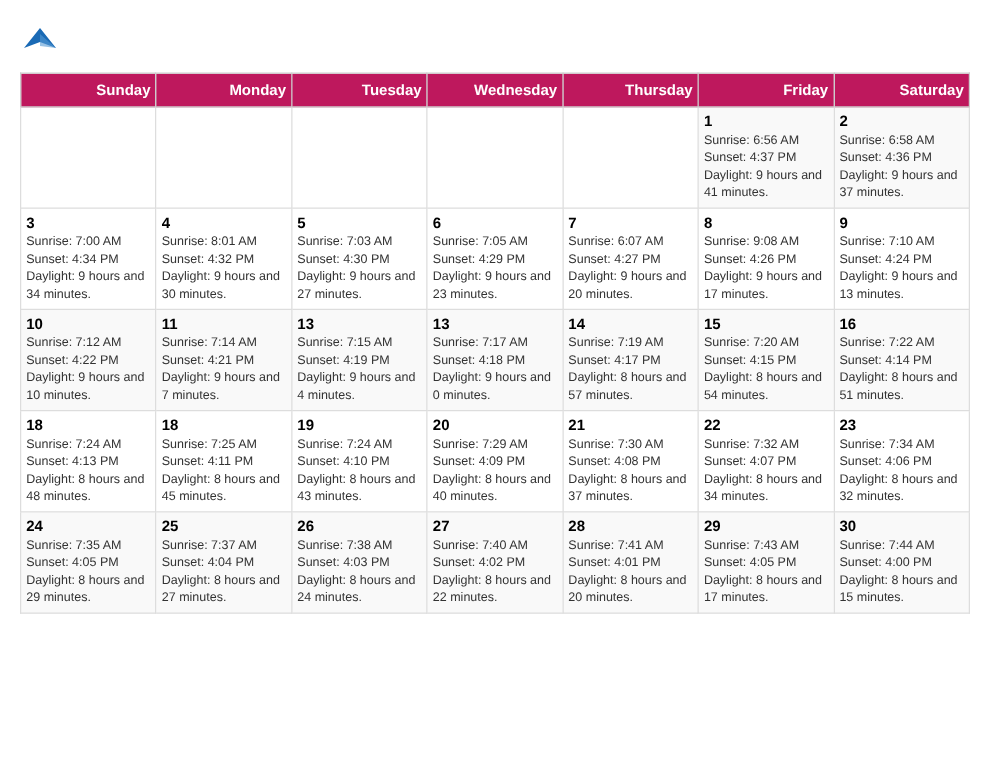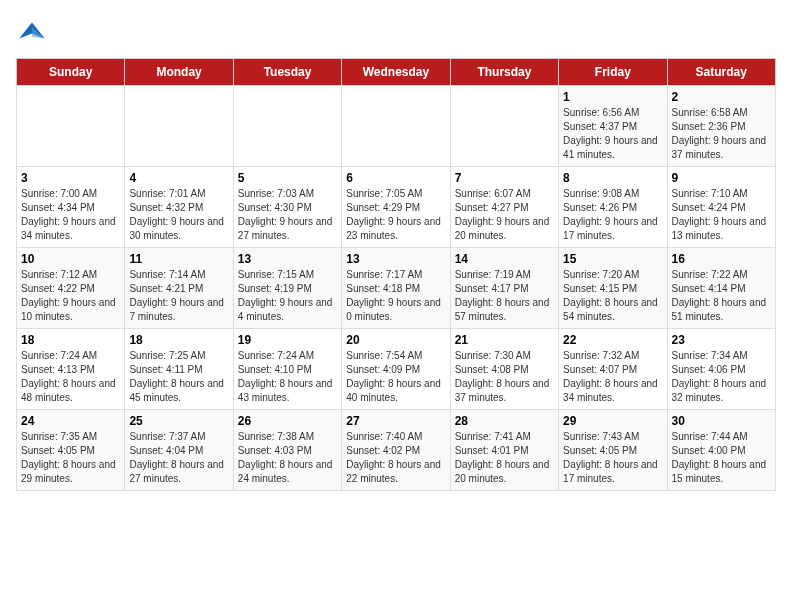--- a/index.html
+++ b/index.html
@@ -43,24 +43,24 @@
     .location {
       font-size: 14px;
       color: #444;
     }
     table {
       width: 100%;
       border-collapse: collapse;
       font-size: 11px;
     }
     thead tr th {
-      background: #b91c1c;
+      background: #be185d;
       color: #fff;
       padding: 6px 4px;
-      text-align: center;
+      text-align: right;
       font-size: 12px;
       font-weight: bold;
       border: 1px solid #ccc;
     }
     tbody tr td {
       border: 1px solid #ddd;
       vertical-align: top;
       padding: 4px;
       width: calc(100% / 7);
       height: 80px;
@@ -125,34 +125,34 @@
         <td class="empty-cell"></td>
         <td>
           <div class="day-num">1</div>
           <div class="day-detail">Sunrise: 6:56 AM
 Sunset: 4:37 PM
 Daylight: 9 hours and 41 minutes.</div>
         </td>
         <td>
           <div class="day-num">2</div>
           <div class="day-detail">Sunrise: 6:58 AM
-Sunset: 2:36 PM
+Sunset: 4:36 PM
 Daylight: 9 hours and 37 minutes.</div>
         </td>
       </tr>
       <tr>
         <td>
           <div class="day-num">3</div>
           <div class="day-detail">Sunrise: 7:00 AM
 Sunset: 4:34 PM
 Daylight: 9 hours and 34 minutes.</div>
         </td>
         <td>
           <div class="day-num">4</div>
-          <div class="day-detail">Sunrise: 7:01 AM
+          <div class="day-detail">Sunrise: 8:01 AM
 Sunset: 4:32 PM
 Daylight: 9 hours and 30 minutes.</div>
         </td>
         <td>
           <div class="day-num">5</div>
           <div class="day-detail">Sunrise: 7:03 AM
 Sunset: 4:30 PM
 Daylight: 9 hours and 27 minutes.</div>
         </td>
         <td>
@@ -238,21 +238,21 @@
 Daylight: 8 hours and 45 minutes.</div>
         </td>
         <td>
           <div class="day-num">19</div>
           <div class="day-detail">Sunrise: 7:24 AM
 Sunset: 4:10 PM
 Daylight: 8 hours and 43 minutes.</div>
         </td>
         <td>
           <div class="day-num">20</div>
-          <div class="day-detail">Sunrise: 7:54 AM
+          <div class="day-detail">Sunrise: 7:29 AM
 Sunset: 4:09 PM
 Daylight: 8 hours and 40 minutes.</div>
         </td>
         <td>
           <div class="day-num">21</div>
           <div class="day-detail">Sunrise: 7:30 AM
 Sunset: 4:08 PM
 Daylight: 8 hours and 37 minutes.</div>
         </td>
         <td>

